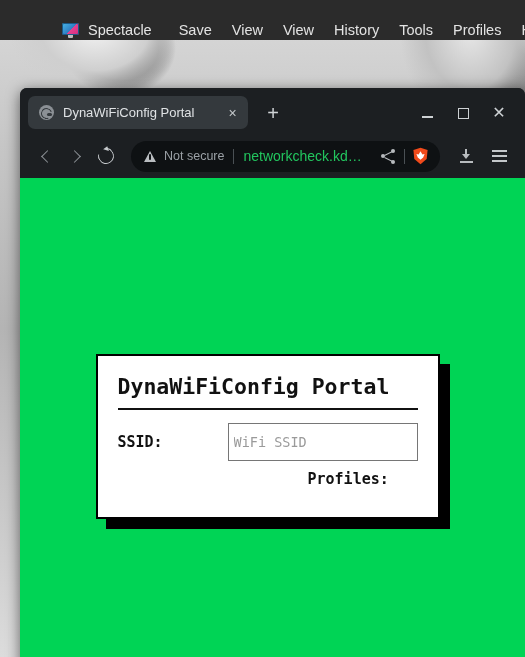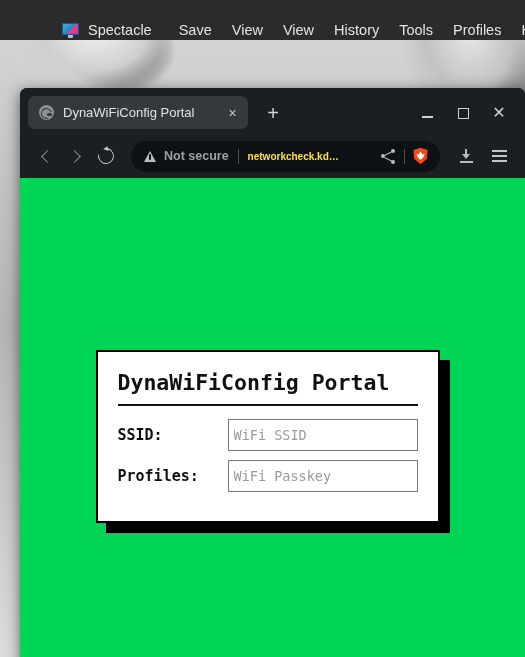--- a/index.html
+++ b/index.html
@@ -251,21 +251,20 @@
     flex: 1;
     height: 31px;
     background: #0e1113;
     border-radius: 16px;
     display: flex;
     align-items: center;
     padding: 0 10px 0 13px;
     margin: 0 8px 0 10px;
     box-sizing: border-box;
     min-width: 0;
-    font-weight: bold;
   }
   .warn-ic {
     width: 0; height: 0;
     border-left: 6.5px solid transparent;
     border-right: 6.5px solid transparent;
     border-bottom: 11px solid #b9bdc0;
     position: relative;
     flex: none;
     margin-right: 8px;
   }
@@ -284,22 +283,22 @@
     flex: none;
   }
   .url-sep {
     width: 1px;
     height: 15px;
     background: #4a5054;
     margin: 0 9px;
     flex: none;
   }
   .url-text {
-    color: #fde047;
-    font-size: 10px;
+    color: #22c55e;
+    font-size: 14px;
     white-space: nowrap;
     overflow: hidden;
     flex: 1;
     min-width: 0;
   }
   .share-ic {
     width: 15px; height: 15px;
     position: relative;
     flex: none;
     margin: 0 7px 0 6px;
@@ -423,21 +422,21 @@
     font-family: "DejaVu Sans Mono", "Liberation Mono", monospace;
     font-weight: bold;
     font-size: 15px;
     color: #111111;
     width: 110px;
     flex: none;
     white-space: nowrap;
   }
   .form-input {
     flex: 1;
-    height: 32px;
+    height: 38px;
     border: 1px solid #767676;
     background: #ffffff;
     font-family: "DejaVu Sans Mono", "Liberation Mono", monospace;
     font-size: 13.5px;
     color: #111111;
     padding: 0 5px;
     box-sizing: border-box;
     border-radius: 0;
     outline: none;
   }
@@ -549,20 +548,19 @@
       <div id="card">
         <div id="card-title">DynaWiFiConfig Portal</div>
 
         <div class="form-row">
           <span class="form-label">SSID:</span>
           <input class="form-input" type="text" placeholder="WiFi SSID" style="">
         </div>
 
         <div class="form-row">
           <span class="form-label">Profiles:</span>
-          <input class="form-input" type="text" placeholder="WiFi Passkey" style="">
         </div>
 
       </div>
 
     </div>
   </div>
 </div>
 
 </body></html>

